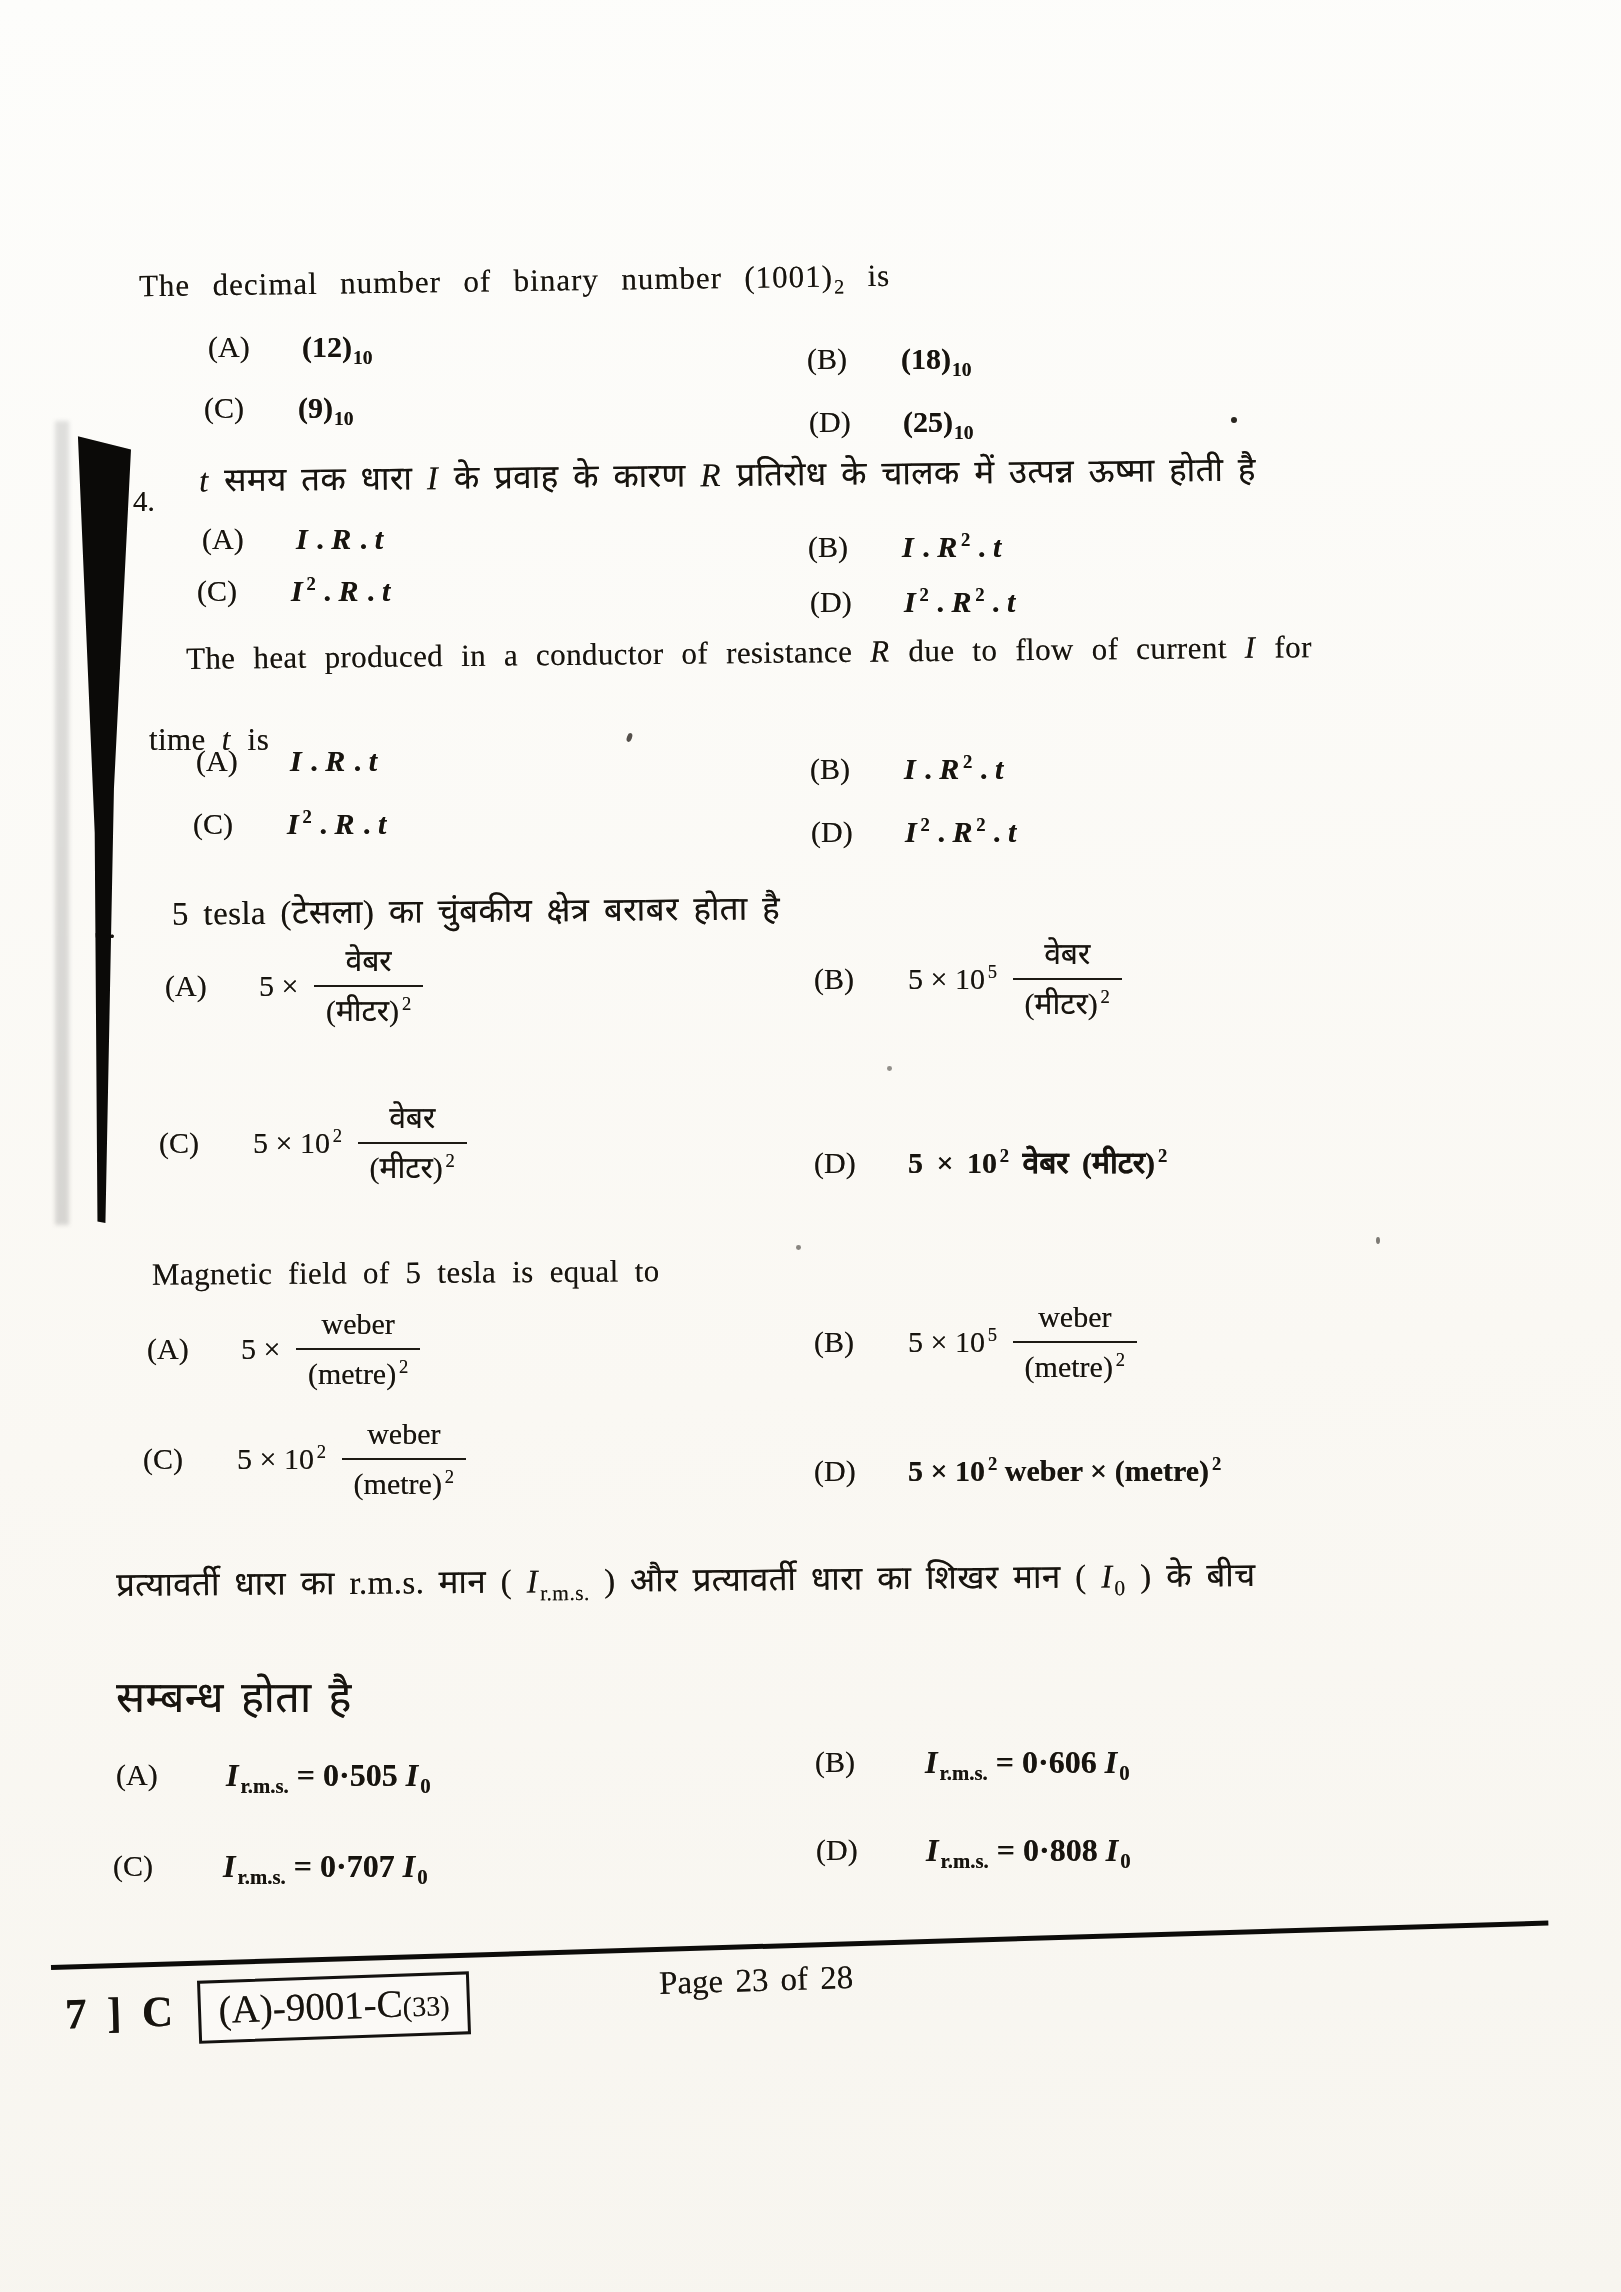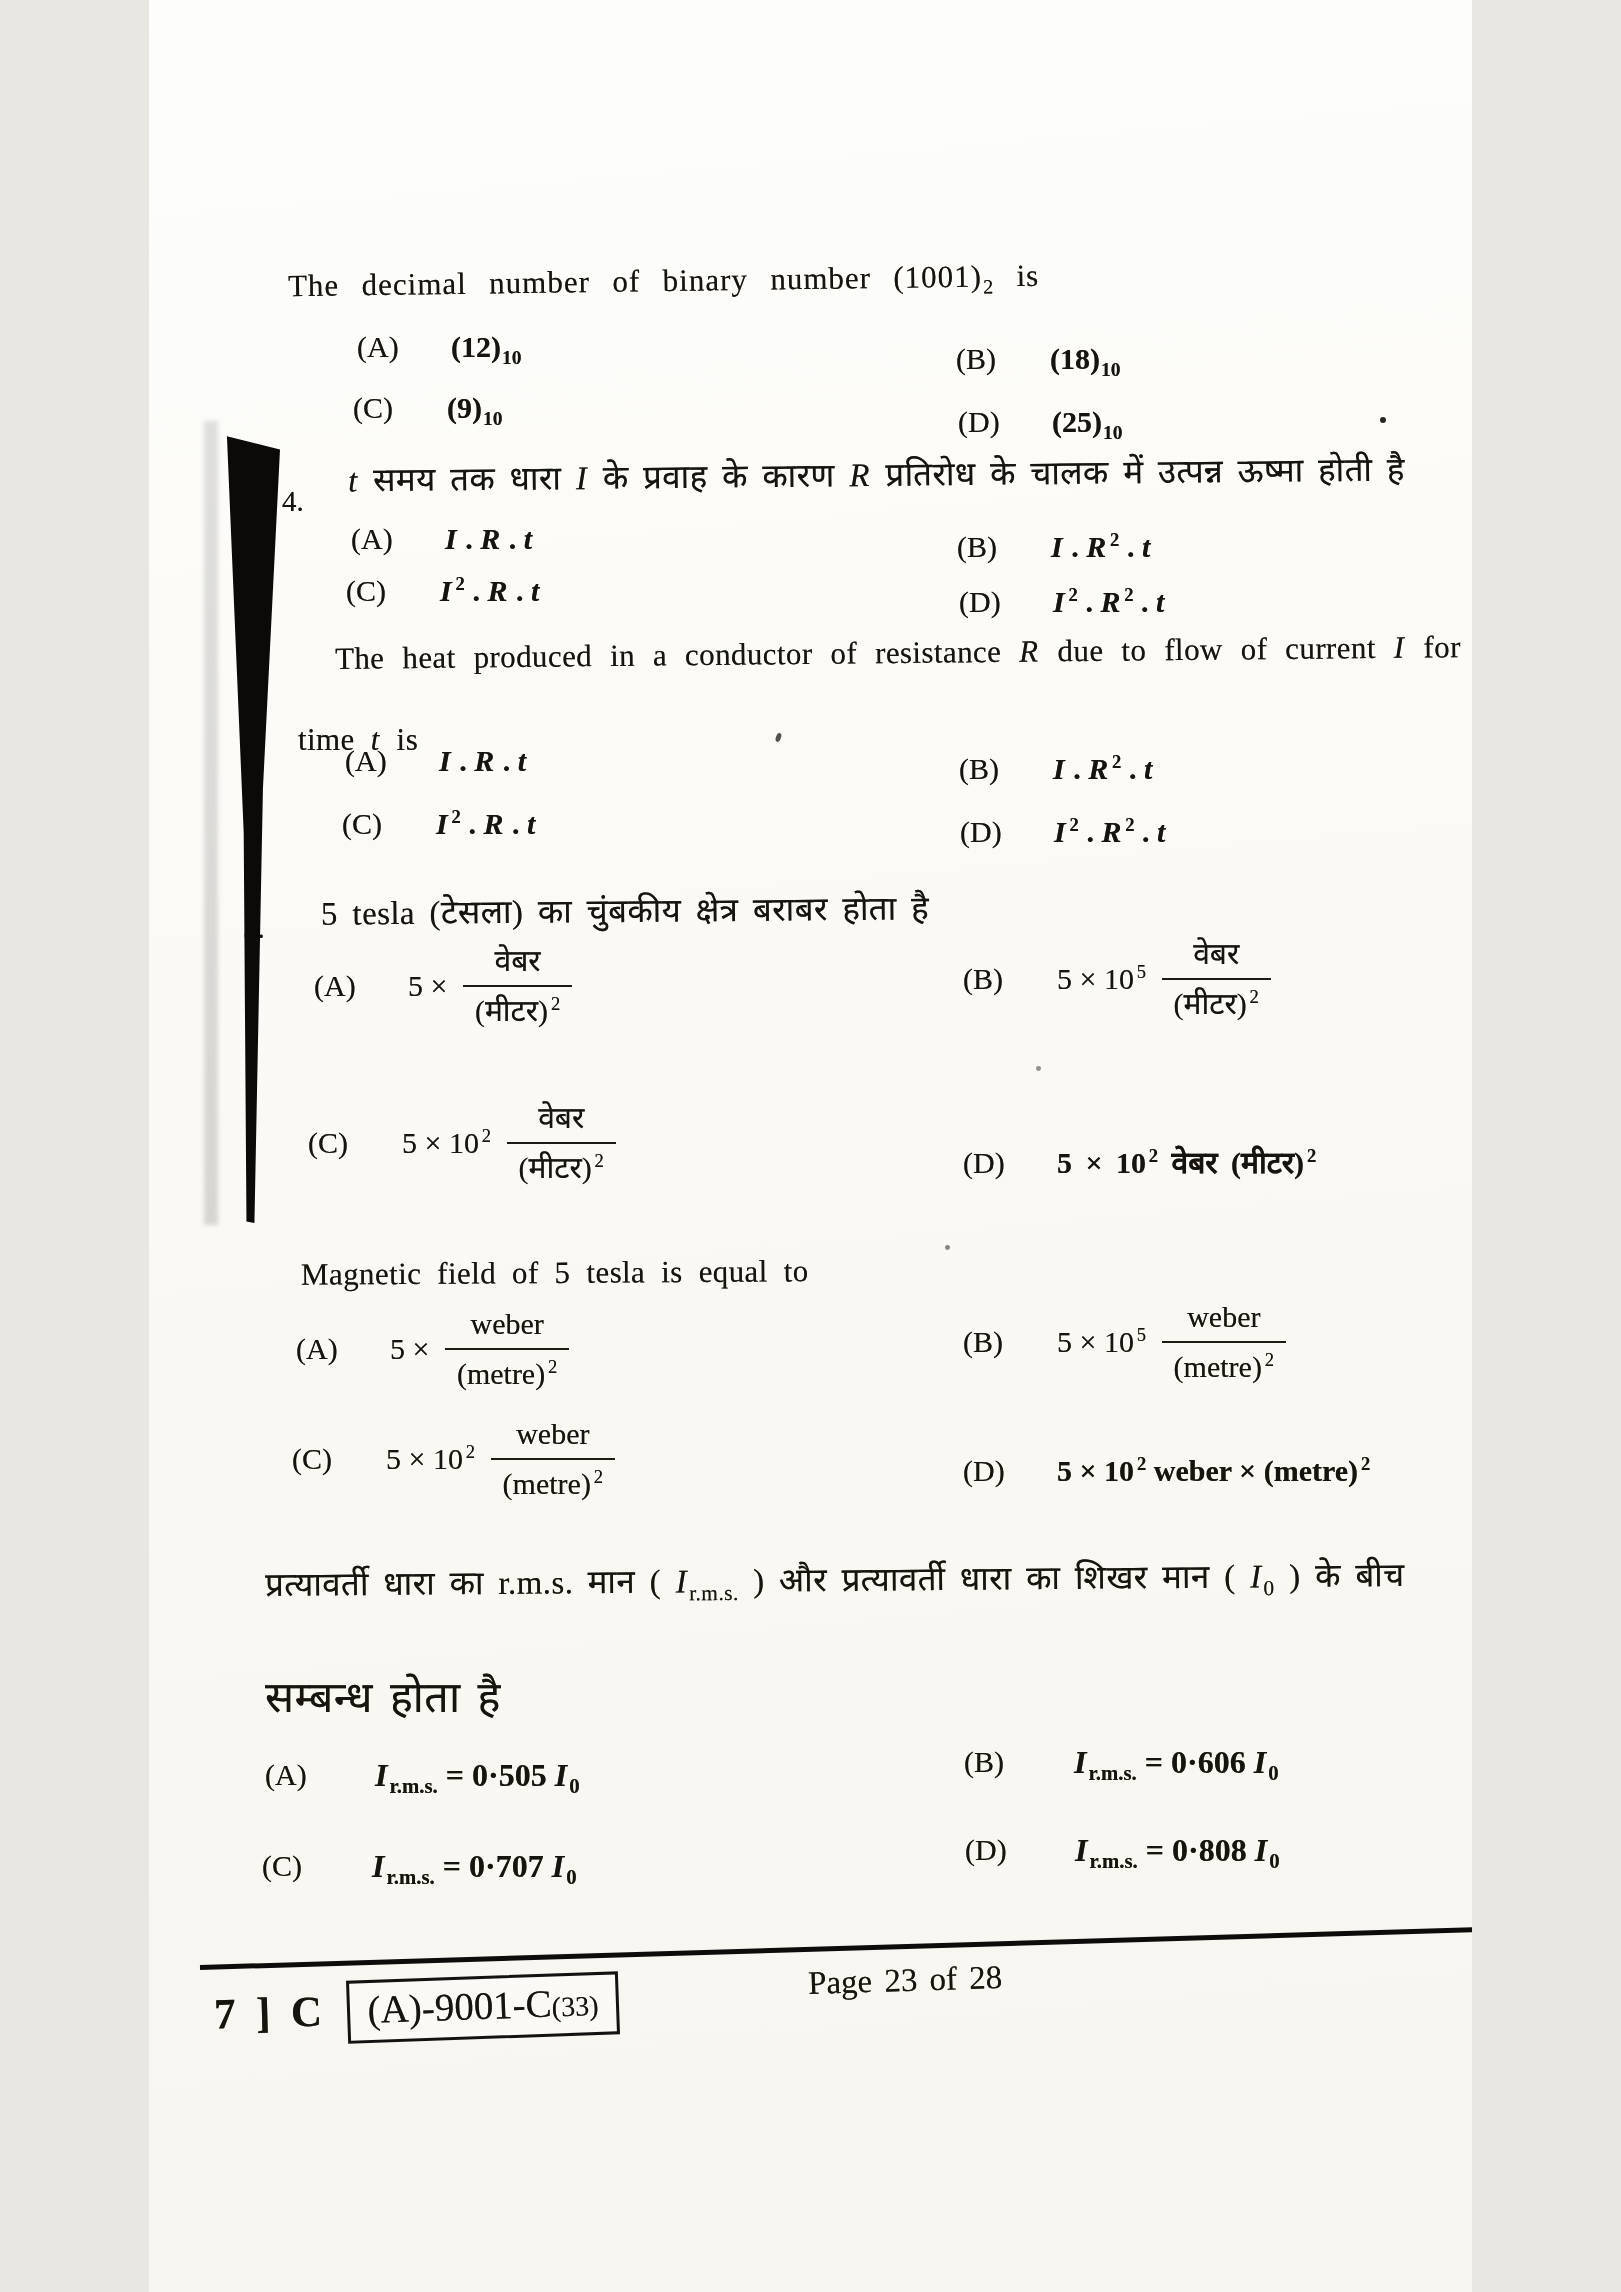--- a/index.html
+++ b/index.html
@@ -1,17 +1,17 @@
 <!DOCTYPE html>
 <html><head>
 <meta charset="utf-8">
 <style>
   html,body{margin:0;padding:0;background:#e9e7e2;}
   .page{
-    position:relative;width:1323px;height:2293px;margin:0 auto;
+    position:relative;width:1621px;height:2293px;margin:0 auto;
     background:linear-gradient(175deg,#fdfdfb 0%,#faf8f3 60%,#f7f5ef 100%);
     font-family:"Liberation Serif","DejaVu Serif",serif;
     color:#17140f;overflow:hidden;
     text-shadow:0 0 0.4px rgba(25,18,6,.65);
   }
   .abs{position:absolute;}
   .qtext{font-size:31px;letter-spacing:0.4px;word-spacing:7.8px;white-space:nowrap;}
   .hindi{font-family:"Liberation Serif","DejaVu Sans",serif;word-spacing:5.9px;}
   .row{display:flex;align-items:center;white-space:nowrap;line-height:1.2;}
   .lab{display:inline-block;width:94px;flex:none;font-size:30px;}

